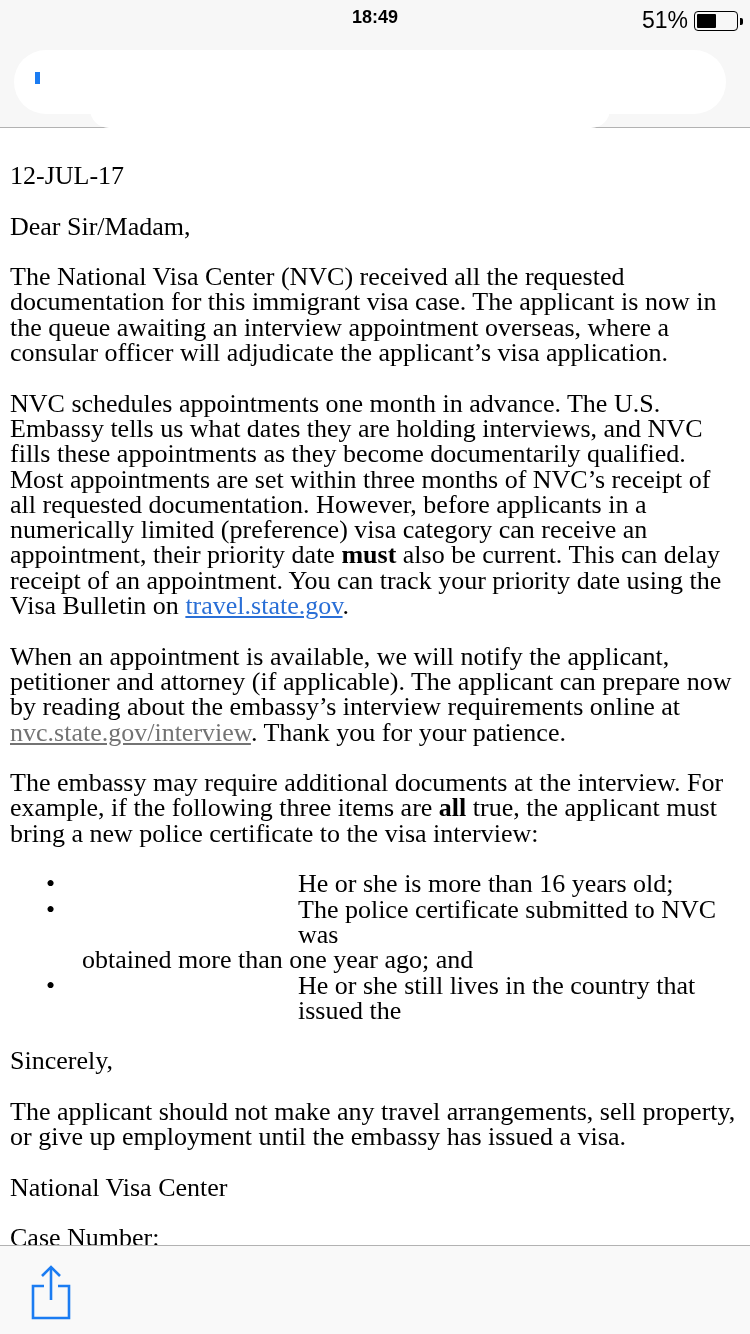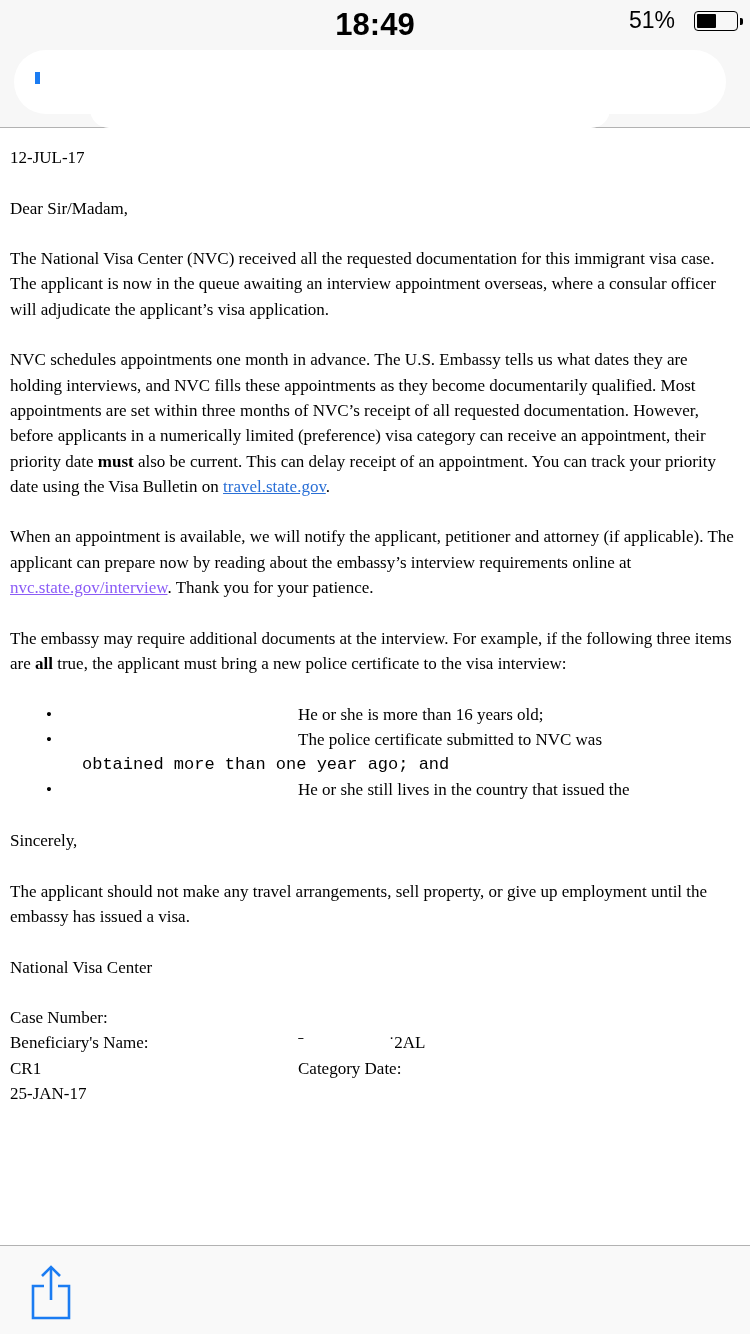--- a/index.html
+++ b/index.html
@@ -9,41 +9,41 @@
   
   .statusbar { position: absolute; left: 0; top: 0; width: 750px; height: 40px; background: #f7f7f7;
     font-family: "Liberation Sans", sans-serif; font-size: 23px; color: #000; }
   .statusbar .left { position: absolute; left: 14px; top: 7px; display: flex; align-items: center; margin-top: 30px; }
   .signal { display: flex; align-items: center; margin-right: 8px; }
   .dot { width: 11px; height: 11px; border-radius: 50%; margin-right: 2px; }
   .dot.full { background: #000; }
   .dot.empty { border: 1.4px solid #000; background: transparent; }
   .carrier { margin-right: 12px; }
   .wifi { width: 24px; height: 20px; }
-  .time { position: absolute; left: 0; right: 0; top: 7px; text-align: center; font-weight: bold; font-size: 31px; }
-  .statusbar .right { position: absolute; right: 12px; top: 7px; display: flex; align-items: center; gap: 13px; }
+  .time { position: absolute; left: 0; right: 0; top: 7px; text-align: center; font-weight: bold; font-size: 18px; }
+  .statusbar .right { position: absolute; right: 12px; top: 7px; display: flex; align-items: center; }
   .batt-pct { margin-right: 6px; }
   .battery { width: 44px; height: 20px; border: 1.6px solid #000; border-radius: 4px; position: relative; padding: 2px; }
   .battery .fill { height: 100%; background: #000; border-radius: 1px; }
   .battery .nub { position: absolute; right: -6px; top: 6px; width: 3px; height: 7px; background: #000; border-radius: 0 2px 2px 0; }
 
   
   .navbar { position: absolute; left: 0; top: 40px; width: 750px; height: 88px; background: #f7f7f7; border-bottom: 1.5px solid #b2b2b2; }
   .redaction { position: absolute; background: #ffffff; border-radius: 40px; }
   .nav-back-mark { position: absolute; left: 35px; top: 72px; width: 5px; height: 12px; background: #1b7cf2; }
 
   
-  .doc { position: absolute; left: 10px; top: 145px; width: 730px; font-size: 17px; line-height: 25.3px; }
+  .doc { position: absolute; left: 10px; top: 163px; width: 730px; font-size: 26px; line-height: 25.3px; }
   .doc p { margin-bottom: 25.3px; }
   .doc a { color: #2a6fd6; text-decoration: underline; }
   .doc b { font-weight: bold; text-align: center; }
   .bullets { position: relative; margin-bottom: 25.3px; }
   .bullet-row { position: relative; padding-left: 288px; }
   .bullet-row .dotb { position: absolute; left: 36px; top: 0; }
-  .bullet-row .wrap { display: block; margin-left: -216px; font-family: Liberation Mono, monospace; }
+  .bullet-row .wrap { display: block; margin-left: -216px; }
   .details { display: grid; grid-template-columns: 288px 1fr; }
 
   
   .toolbar { position: absolute; left: 0; top: 1245px; width: 750px; height: 89px; background: #f9f9f9; border-top: 1.5px solid #b2b2b2; }
   .share-btn { position: absolute; left: 28px; top: 18px; width: 46px; height: 56px; cursor: pointer; }
 </style>
 </head>
 <body>
 
 <div class="statusbar">
@@ -76,21 +76,21 @@
   <div class="redaction" style="left:14px; top:10px; width:712px; height:64px;"></div>
   <div class="redaction" style="left:90px; top:50px; width:520px; height:38px;"></div>
   <div class="nav-back-mark" style="top:32px;"></div>
 </div>
 
 <div class="doc">
   <p>12-JUL-17</p>
   <p>Dear Sir/Madam,</p>
   <p>The National Visa Center (NVC) received all the requested documentation for this immigrant visa case.  The applicant is now in the queue awaiting an interview appointment overseas, where a consular officer will adjudicate the applicant’s visa application.</p>
   <p><span>NVC schedules appointments one month in advance.  The U.S. Embassy tells us what dates they are holding interviews, and NVC fills these appointments as they become documentarily qualified.  Most appointments are set within three months of NVC’s receipt of all requested documentation.  However, before applicants in a numerically limited (preference) visa category can receive an appointment, their priority date </span><b>must</b><span> also be current.  This can delay receipt of an appointment.  You can track your priority date using the Visa Bulletin on </span><a style="color: rgb(42, 111, 214);">travel.state.gov</a><span>.</span></p>
-  <p><span>When an appointment is available, we will notify the applicant, petitioner and attorney (if applicable).  The applicant can prepare now by reading about the embassy’s interview requirements online at </span><a style="color: #8b5cf6;">nvc.state.gov/interview</a><span>. Thank you for your patience.</span></p>
+  <p><span>When an appointment is available, we will notify the applicant, petitioner and attorney (if applicable).  The applicant can prepare now by reading about the embassy’s interview requirements online at </span><a style="color: #737373;">nvc.state.gov/interview</a><span>. Thank you for your patience.</span></p>
   <p><span>The embassy may require additional documents at the interview.  For example, if the following three items are </span><b>all</b><span> true, the applicant must bring a new police certificate to the visa interview:</span></p>
 
   <div class="bullets">
     <div class="bullet-row">
       <span class="dotb">•</span>
       <span>He or she is more than 16 years old;</span>
     </div>
     <div class="bullet-row">
       <span class="dotb">•</span>
       <span>The police certificate submitted to NVC was</span>

